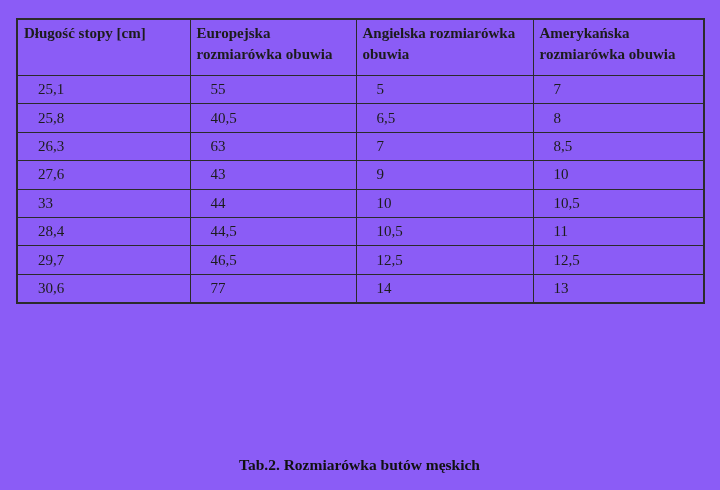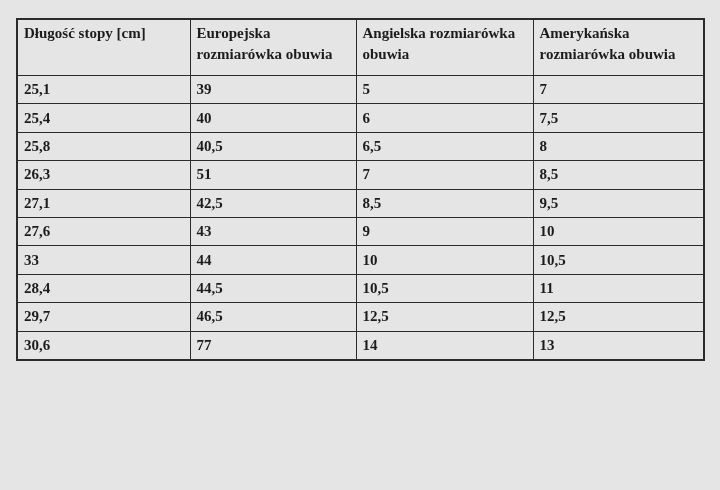--- a/index.html
+++ b/index.html
@@ -4,21 +4,21 @@
 <style>
   html, body {
     margin: 0;
     padding: 0;
     background: #ffffff;
   }
   .page {
     position: relative;
     width: 720px;
     height: 490px;
-    background: #e5e5e5;
+    background: #8b5cf6;
     font-family: "Liberation Serif", "DejaVu Serif", serif;
     color: #1c1c1c;
     overflow: hidden;
   }
   table.size-table {
     position: absolute;
     left: 16px;
     top: 18px;
     width: 687px;
     border-collapse: collapse;
@@ -34,24 +34,24 @@
     white-space: normal;
   }
   table.size-table th {
     font-weight: bold;
     vertical-align: top;
     height: 50px;
     padding: 3px 6px 2px 6px;
     line-height: 21px;
   }
   table.size-table td {
-    font-weight: bold;
+    font-weight: normal;
     vertical-align: middle;
     height: 26.4px;
-    padding: 0 6px 1px 6px;
+    padding: 0 6px 1px 20px;
     line-height: 18px;
   }
   .caption {
     position: absolute;
     left: 16px;
     top: 456px;
     width: 687px;
     text-align: center;
     font-weight: bold;
     font-size: 15.5px;
@@ -74,47 +74,35 @@
       <tr>
           <th>Długość stopy [cm]</th>
           <th>Europejska rozmiarówka obuwia</th>
           <th>Angielska rozmiarówka obuwia</th>
           <th>Amerykańska rozmiarówka obuwia</th>
         </tr>
     </thead>
     <tbody>
         <tr>
           <td>25,1</td>
-          <td>39</td>
+          <td>55</td>
           <td>5</td>
           <td>7</td>
-        </tr>
-        <tr>
-          <td>25,4</td>
-          <td>40</td>
-          <td>6</td>
-          <td>7,5</td>
         </tr>
         <tr>
           <td>25,8</td>
           <td>40,5</td>
           <td>6,5</td>
           <td>8</td>
         </tr>
         <tr>
           <td>26,3</td>
-          <td>51</td>
+          <td>63</td>
           <td>7</td>
           <td>8,5</td>
-        </tr>
-        <tr>
-          <td>27,1</td>
-          <td>42,5</td>
-          <td>8,5</td>
-          <td>9,5</td>
         </tr>
         <tr>
           <td>27,6</td>
           <td>43</td>
           <td>9</td>
           <td>10</td>
         </tr>
         <tr>
           <td>33</td>
           <td>44</td>
@@ -135,14 +123,15 @@
         </tr>
         <tr>
           <td>30,6</td>
           <td>77</td>
           <td>14</td>
           <td>13</td>
         </tr>
       </tbody>
   </table>
 
+  <div class="caption">Tab.2. Rozmiarówka butów męskich</div>
 
 </div>
 
 </body></html>

